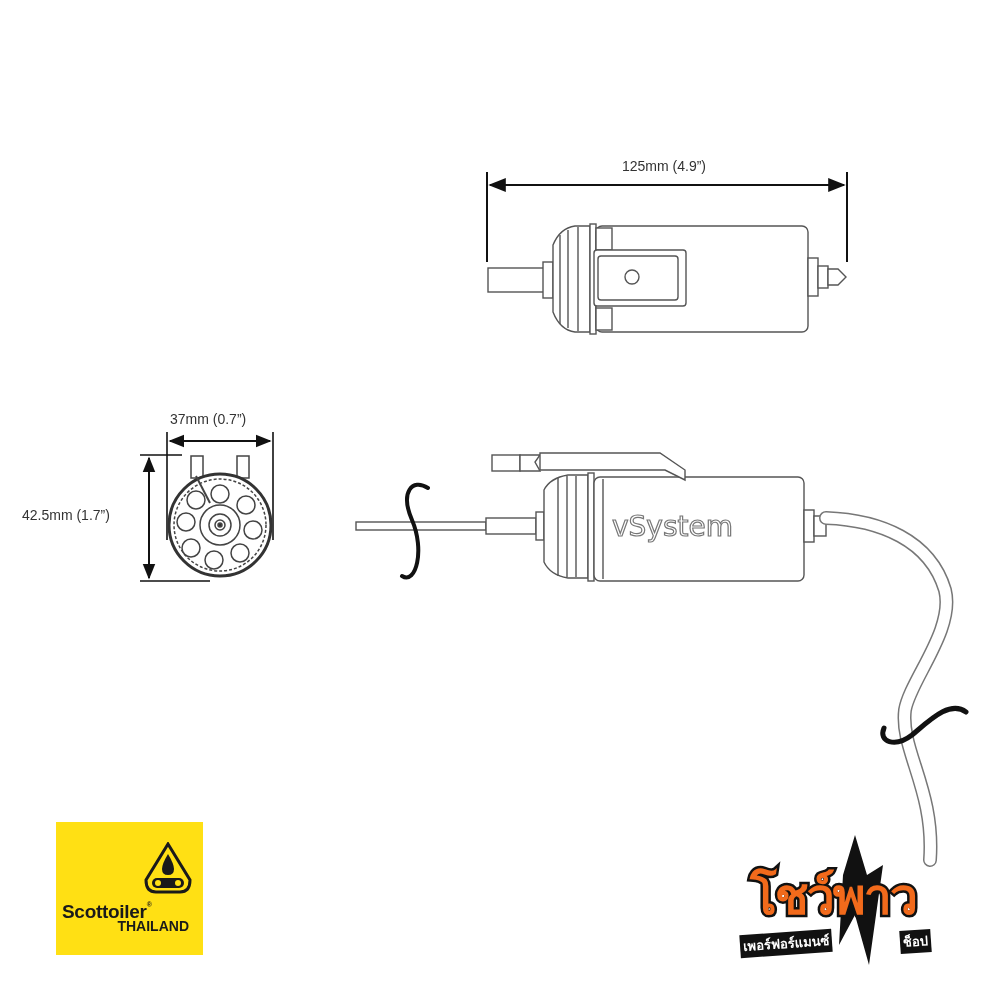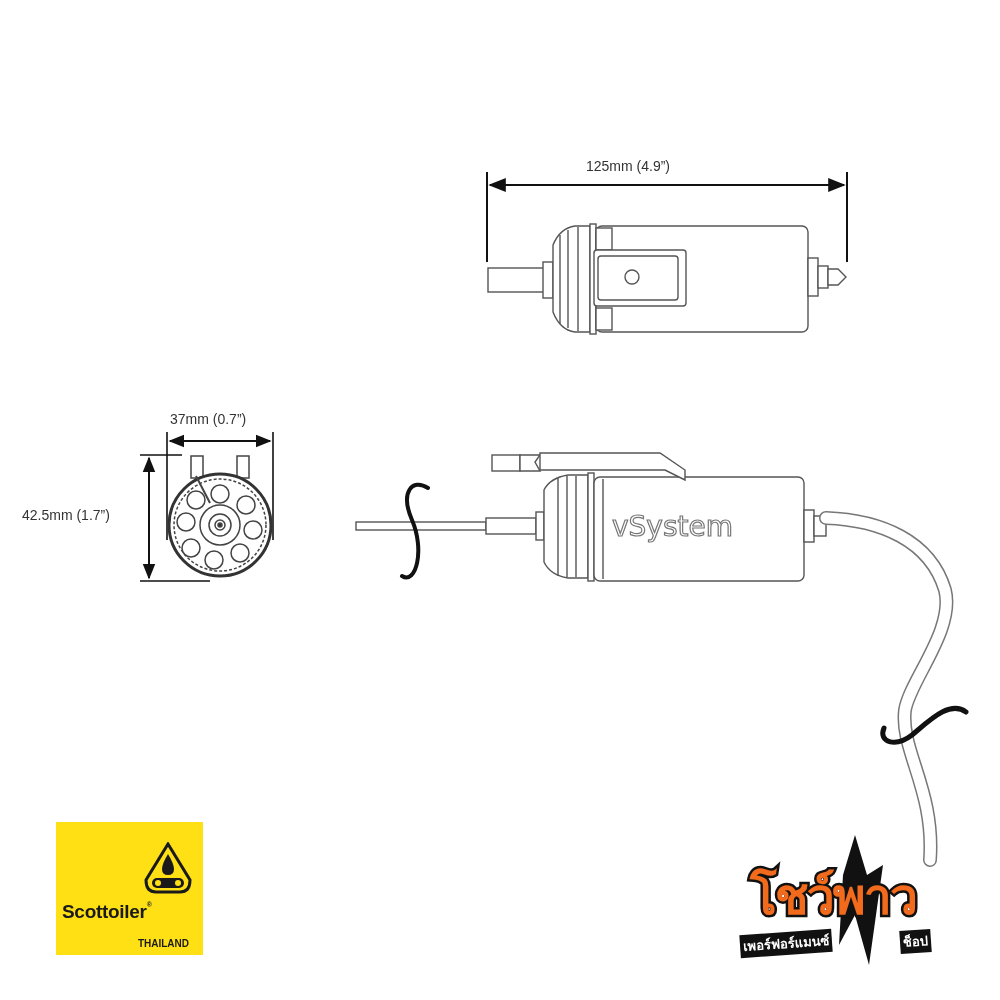--- a/index.html
+++ b/index.html
@@ -2,21 +2,21 @@
 <html><head>
 <meta charset="utf-8">
 <style>
   html, body { margin:0; padding:0; background:#ffffff; }
   body { width:1000px; height:1000px; position:relative; overflow:hidden; font-family:"Liberation Sans", sans-serif; }
   .lbl { position:absolute; font-family:"Liberation Sans", sans-serif; font-size:14px; color:#333; white-space:nowrap; }
   svg.main { position:absolute; left:0; top:0; }
   .logo-left { position:absolute; left:56px; top:822px; width:147px; height:133px; background:#ffe014; }
   .logo-left .brand { position:absolute; left:6px; top:79px; font-family:"Liberation Sans", sans-serif; font-weight:bold; font-size:19px; color:#1a1a1a; letter-spacing:-0.3px; }
   .logo-left .reg { font-size:7px; vertical-align:top; }
-  .logo-left .country { position:absolute; right:14px; top:116px; font-family:"Liberation Sans", sans-serif; font-weight:bold; font-size:10px; color:#1a1a1a;text-align:right; }
+  .logo-left .country { position:absolute; right:14px; top:96px; font-family:"Liberation Sans", sans-serif; font-weight:bold; font-size:14px; color:#1a1a1a;text-align:right; }
   .logo-right { position:absolute; left:740px; top:835px; width:230px; height:130px; }
   .logo-right .big { position:absolute; left:10px; top:22px; font-family:Liberation Serif, serif; font-weight:bold; font-size:50px; color:#f26a1b; -webkit-text-stroke:5px #111; paint-order:stroke fill; letter-spacing:-2px; }
   .logo-right .sub1 { position:absolute; left:0px; top:97px; font-family:"DejaVu Sans", sans-serif; font-weight:bold; font-size:13px; color:#fff; background:#111; padding:1px 3px; transform:rotate(-4deg); }
   .logo-right .sub2 { position:absolute; left:160px; top:95px; font-family:"DejaVu Sans", sans-serif; font-weight:bold; font-size:13px; color:#fff; background:#111; padding:1px 3px; transform:rotate(-4deg); }
 </style>
 </head>
 <body>
 
 <svg class="main" width="1000" height="1000" viewBox="0 0 1000 1000">
   <defs>
@@ -99,21 +99,21 @@
   </g>
   <text x="612" y="536" font-family="'DejaVu Sans', sans-serif" font-size="28" fill="#fff" stroke="#777" stroke-width="1.2">vSystem</text>
 
   <path d="M826,518 C880,520 930,540 945,590 C955,630 910,680 905,710 C900,750 935,790 930,860" fill="none" stroke="#777" stroke-width="14" stroke-linecap="round"></path>
   <path d="M826,518 C880,520 930,540 945,590 C955,630 910,680 905,710 C900,750 935,790 930,860" fill="none" stroke="#fff" stroke-width="11" stroke-linecap="round"></path>
 
   <path d="M428,488 C412,478 400,492 412,520 C425,550 416,585 402,576" fill="none" stroke="#111" stroke-width="4" stroke-linecap="round"></path>
   <path d="M884,728 C878,742 895,748 912,735 C930,720 950,700 966,712" fill="none" stroke="#111" stroke-width="5" stroke-linecap="round"></path>
 </svg>
 
-<div class="lbl" style="left:586px;top:158px;">125mm (4.9”)</div>
+<div class="lbl" style="left:622px;top:158px;">125mm (4.9”)</div>
 <div class="lbl" style="left:170px;top:411px;">37mm (0.7”)</div>
 <div class="lbl" style="left:22px;top:507px;">42.5mm (1.7”)</div>
 
 <div class="logo-left">
   <svg style="position:absolute;left:88px;top:20px;" width="48" height="52" viewBox="0 0 48 52">
     <path d="M24,2 L46,38 Q46,50 36,50 L12,50 Q2,50 2,38 Z" fill="#ffe014" stroke="#1a1a1a" stroke-width="3"></path>
     <path d="M24,12 Q30,22 30,27 Q30,33 24,33 Q18,33 18,27 Q18,22 24,12 Z" fill="#1a1a1a"></path>
     <rect x="8" y="36" width="32" height="10" rx="5" fill="#1a1a1a"></rect>
     <circle cx="14" cy="41" r="3" fill="#ffe014"></circle>
     <circle cx="34" cy="41" r="3" fill="#ffe014"></circle>

